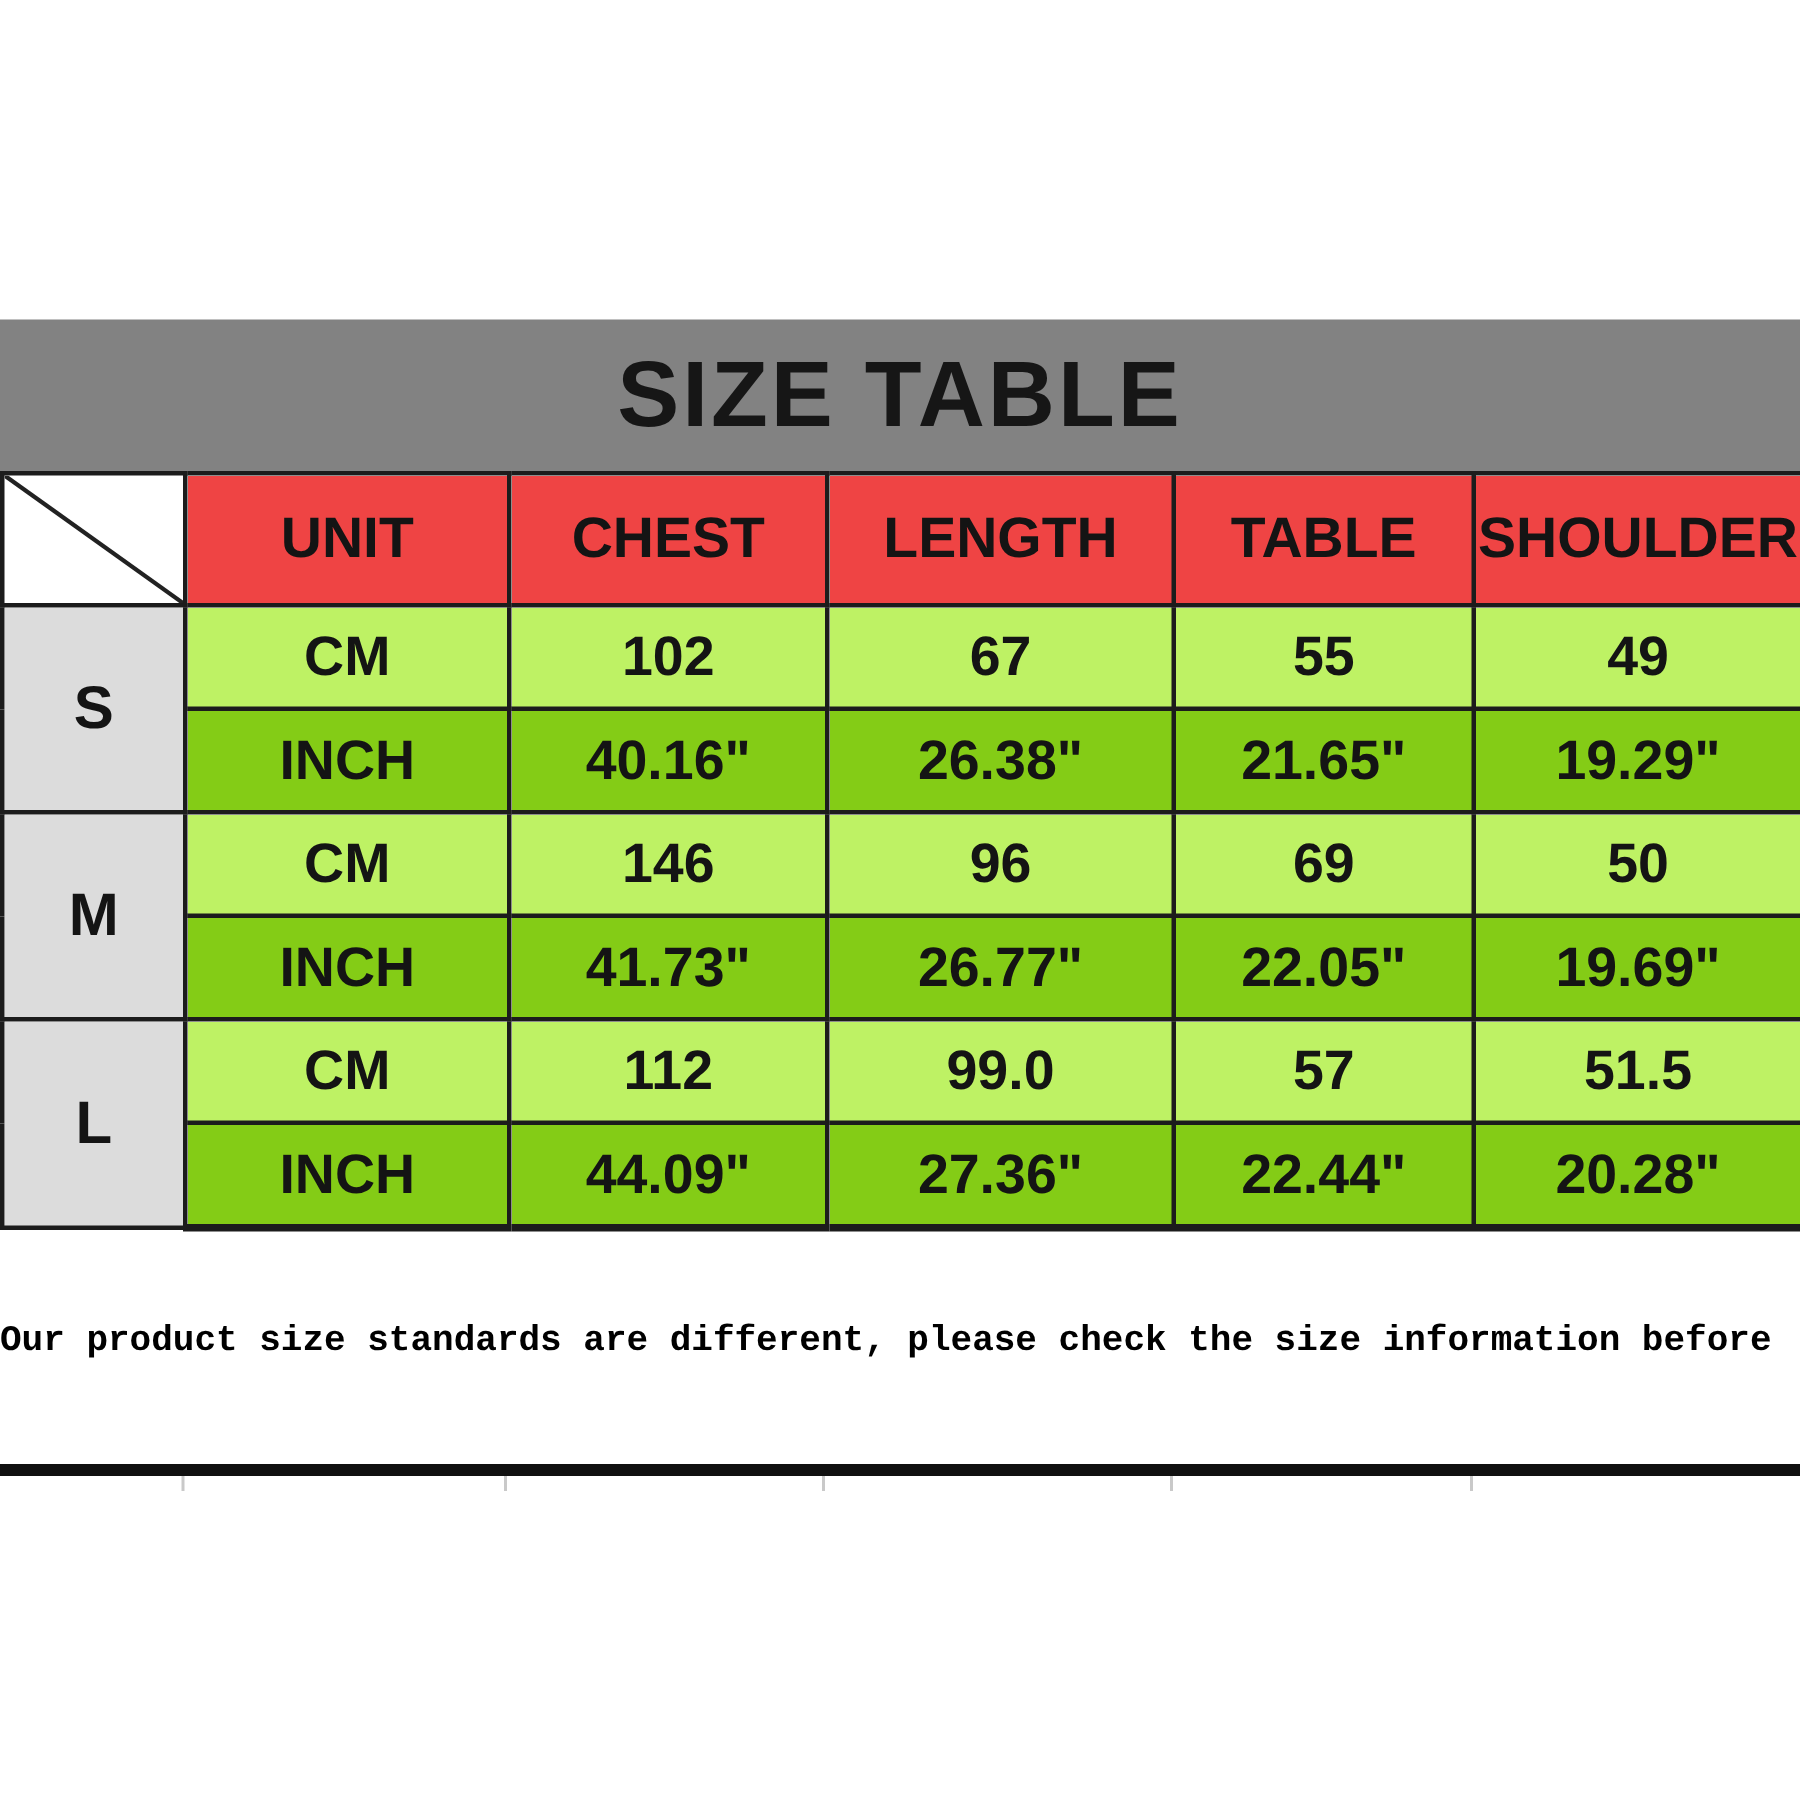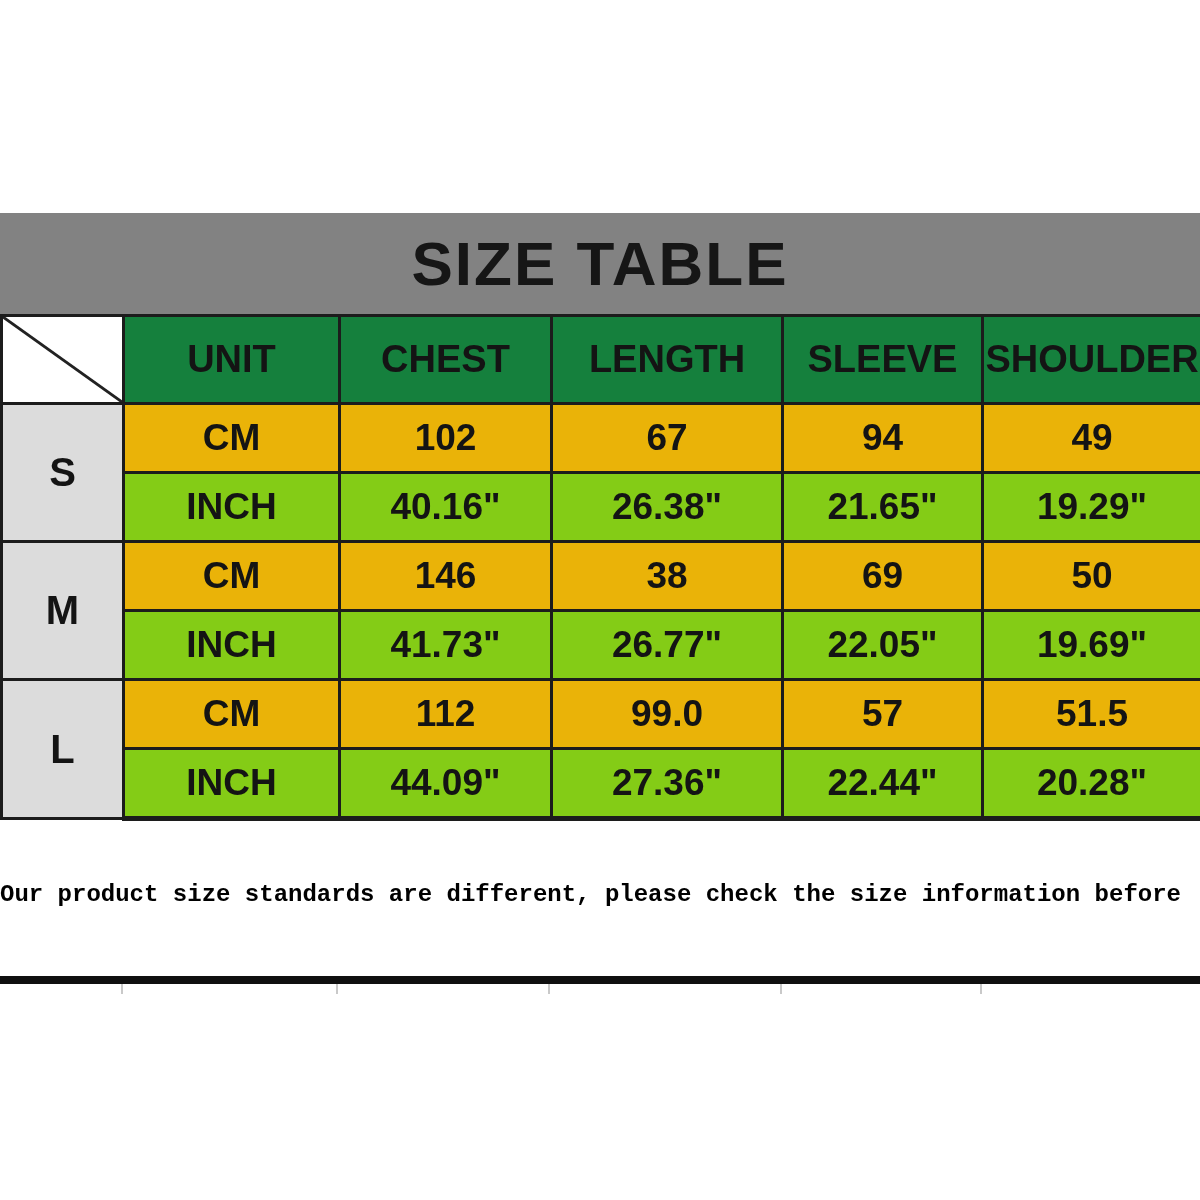--- a/index.html
+++ b/index.html
@@ -41,30 +41,30 @@
     border: 3px solid #1c1c1c;
     text-align: center;
     vertical-align: middle;
     font-weight: bold;
     color: #141414;
     padding: 0;
     overflow: hidden;
   }
   tr.head th {
     height: 85px;
-    background: #15803d;
+    background: #ef4444;
     font-size: 38px;
   }
   tr.head td.diag {
     background: #ffffff;
     position: relative;
   }
   td.diag svg { position: absolute; top: 0; left: 0; width: 100%; height: 100%; display: block; }
   tr.datarow td { height: 66px; font-size: 37px; }
-  tr.cm td { background: #eab308; }
+  tr.cm td { background: #bef264; }
   tr.inch td { background: #84cc16; }
   table.size-table td.size {
     background: #dcdcdc;
     font-size: 40px;
   }
   tr.last td { border-bottom-width: 5px; }
 
   
   .note {
     position: absolute;
@@ -119,45 +119,45 @@
     <tbody>
         <tr class="head">
       <td class="diag">
         <svg viewBox="0 0 122 91" preserveAspectRatio="none">
           <line x1="0" y1="0" x2="122" y2="91" stroke="#222222" stroke-width="3"></line>
         </svg>
       </td>
       <th>UNIT</th>
       <th>CHEST</th>
       <th>LENGTH</th>
-      <th>SLEEVE</th>
+      <th>TABLE</th>
       <th>SHOULDER</th>
     </tr>
 
     <tr class="datarow cm">
       <td class="size" rowspan="2">S</td>
       <td>CM</td>
       <td>102</td>
       <td>67</td>
-      <td>94</td>
+      <td>55</td>
       <td>49</td>
     </tr>
     <tr class="datarow inch">
       <td>INCH</td>
       <td>40.16"</td>
       <td>26.38"</td>
       <td>21.65"</td>
       <td>19.29"</td>
     </tr>
 
     <tr class="datarow cm">
       <td class="size" rowspan="2">M</td>
       <td>CM</td>
       <td>146</td>
-      <td>38</td>
+      <td>96</td>
       <td>69</td>
       <td>50</td>
     </tr>
     <tr class="datarow inch">
       <td>INCH</td>
       <td>41.73"</td>
       <td>26.77"</td>
       <td>22.05"</td>
       <td>19.69"</td>
     </tr>

